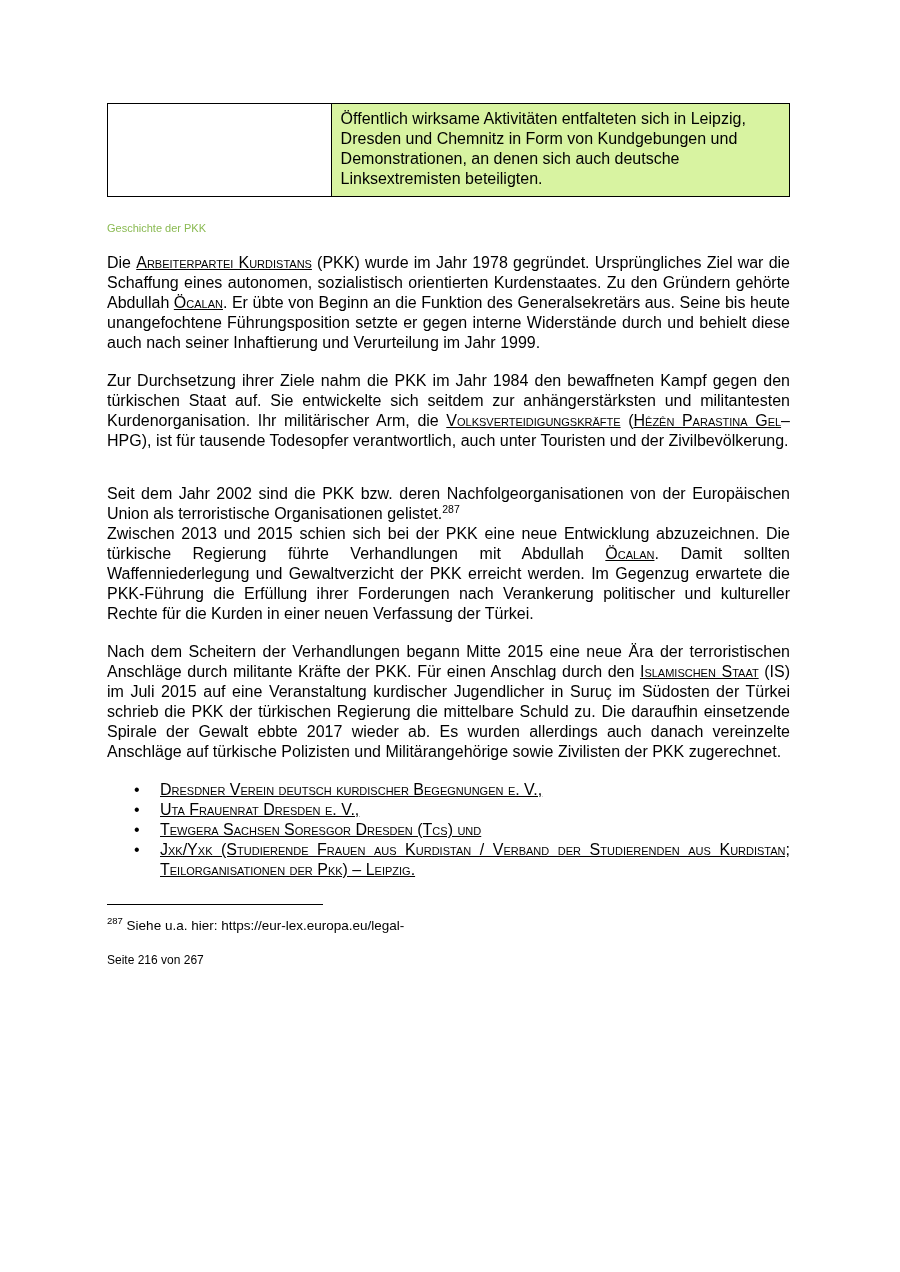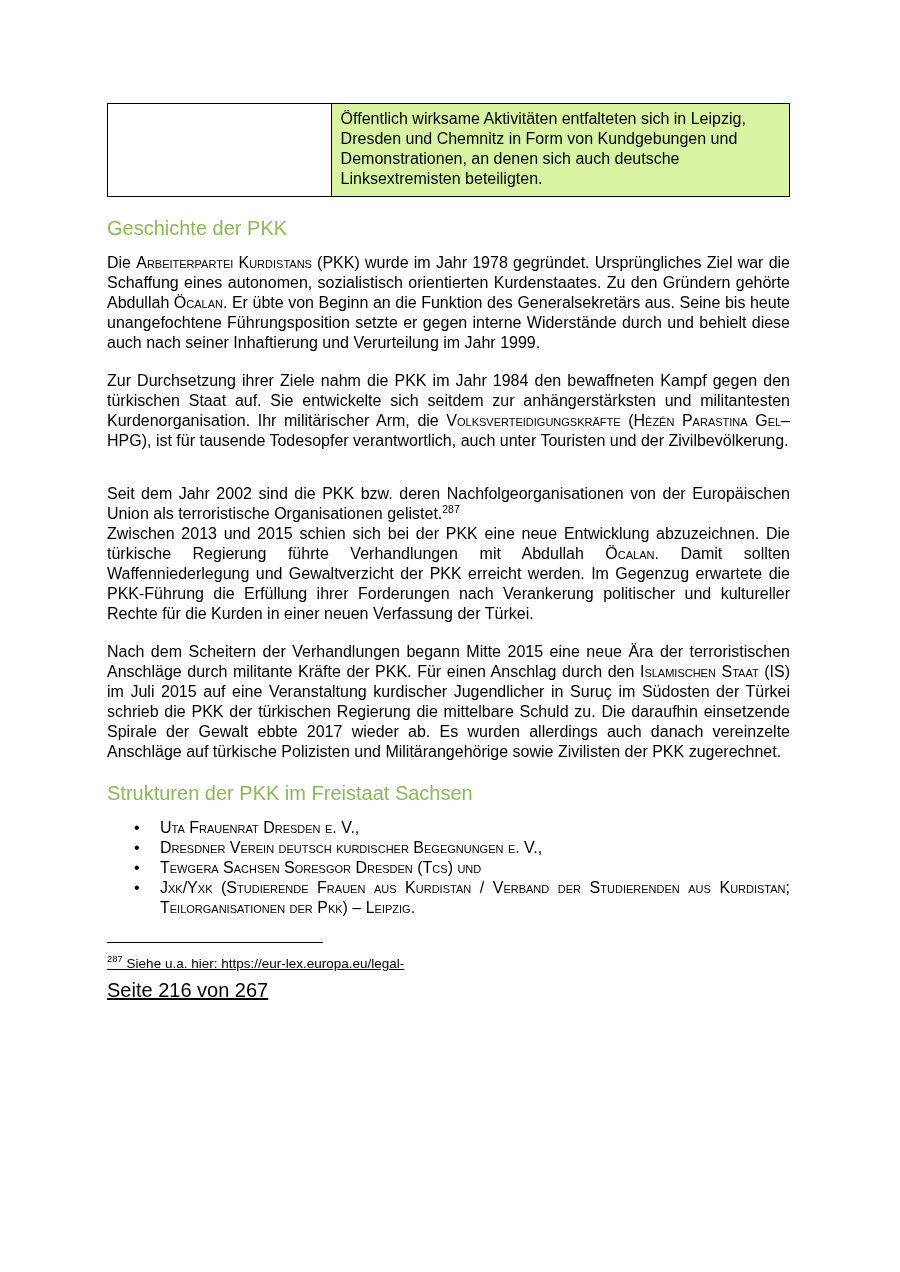--- a/index.html
+++ b/index.html
@@ -27,63 +27,63 @@
     vertical-align: top;
     font-size: 16px;
     line-height: 20px;
     padding: 5px 9px 7px 9px;
   }
   td.cell-left { width: 30%; background: #ffffff; }
   td.cell-right { background: var(--highlight, #d8f3a1); }
 
   .heading {
     color: var(--accent, #8aba52);
-    font-size: 20px;
+    font-size: 11px;
     line-height: 20px;
     margin: 21px 0 15px 0;
   }
   p.para {
     font-size: 16px;
     line-height: 20px;
     text-align: justify;
     margin: 0 0 18px 0;
   }
   p.para.tight { margin-bottom: 0; margin-top: 33px; }
 
-  .sc { font-variant: small-caps; }
+  .sc { font-variant: small-caps; text-decoration: underline; }
   .sup { vertical-align: super; font-size: 10.5px; line-height: 0; }
 
   ul.bullets {
     list-style: none;
     margin: 0 0 18px 0;
     padding: 0;
     font-size: 16px;
     line-height: 20px;
   }
   ul.bullets li {
     position: relative;
     padding-left: 53px;
     text-align: justify;
   }
   ul.bullets li::before {
     content: "\2022";
     position: absolute;
     left: 27px;
   }
 
-  .footnote-block { margin-top: 24px; text-decoration: underline; }
+  .footnote-block { margin-top: 24px; }
   .footnote-rule {
     width: 216px;
     height: 0;
     border-top: 1px solid #000;
     margin: 0 0 7px 0;
   }
   .footnote { font-size: 13.5px; line-height: 17px; }
   .fn-marker { vertical-align: super; font-size: 9.5px; }
-  .page-footer { font-size: 20px; line-height: 20px; margin-top: 8px; }
+  .page-footer { font-size: 12px; line-height: 20px; margin-top: 16px; }
 </style>
 </head>
 <body>
 
 <div class="page">
 
   <table class="info-table">
     <tbody>
       <tr>
         <td class="cell-left"></td>
@@ -92,24 +92,23 @@
     </tbody>
   </table>
 
   <div>
       <div class="heading">Geschichte der PKK</div>
       <p class="para"><span>Die </span><span class="sc">Arbeiterpartei Kurdistans</span><span> (PKK) wurde im Jahr 1978 gegründet. Ursprüngliches Ziel war die Schaffung eines autonomen, sozialistisch orientierten Kurdenstaates. Zu den Gründern gehörte Abdullah </span><span class="sc">Öcalan</span><span>. Er übte von Beginn an die Funktion des Generalsekretärs aus. Seine bis heute unangefochtene Führungsposition setzte er gegen interne Widerstände durch und behielt diese auch nach seiner Inhaftierung und Verurteilung im Jahr 1999.</span></p>
       <p class="para"><span>Zur Durchsetzung ihrer Ziele nahm die PKK im Jahr 1984 den bewaffneten Kampf gegen den türkischen Staat auf. Sie entwickelte sich seitdem zur anhängerstärksten und militantesten Kurdenorganisation. Ihr militärischer Arm, die </span><span class="sc">Volksverteidigungskräfte</span><span> (</span><span class="sc">Hêzên Parastina Gel</span><span>–HPG), ist für tausende Todesopfer verantwortlich, auch unter Touristen und der Zivilbevölkerung.</span></p>
       <p class="para tight"><span>Seit dem Jahr 2002 sind die PKK bzw. deren Nachfolgeorganisationen von der Europäischen Union als terroristische Organisationen gelistet.</span><span class="sup">287</span></p>
       <p class="para"><span>Zwischen 2013 und 2015 schien sich bei der PKK eine neue Entwicklung abzuzeichnen. Die türkische Regierung führte Verhandlungen mit Abdullah </span><span class="sc">Öcalan</span><span>. Damit sollten Waffenniederlegung und Gewaltverzicht der PKK erreicht werden. Im Gegenzug erwartete die PKK-Führung die Erfüllung ihrer Forderungen nach Verankerung politischer und kultureller Rechte für die Kurden in einer neuen Verfassung der Türkei.</span></p>
       <p class="para"><span>Nach dem Scheitern der Verhandlungen begann Mitte 2015 eine neue Ära der terroristischen Anschläge durch militante Kräfte der PKK. Für einen Anschlag durch den </span><span class="sc">Islamischen Staat</span><span> (IS) im Juli 2015 auf eine Veranstaltung kurdischer Jugendlicher in Suruç im Südosten der Türkei schrieb die PKK der türkischen Regierung die mittelbare Schuld zu. Die daraufhin einsetzende Spirale der Gewalt ebbte 2017 wieder ab. Es wurden allerdings auch danach vereinzelte Anschläge auf türkische Polizisten und Militärangehörige sowie Zivilisten der PKK zugerechnet.</span></p>
-      <div class="heading">Strukturen der PKK im Freistaat Sachsen</div>
       <ul class="bullets">
+        <li><span class="sc">Dresdner Verein deutsch kurdischer Begegnungen e. V.,</span></li>
         <li><span class="sc">Uta Frauenrat Dresden e. V.,</span></li>
-        <li><span class="sc">Dresdner Verein deutsch kurdischer Begegnungen e. V.,</span></li>
         <li><span class="sc">Tewgera Sachsen Soresgor Dresden (Tcs) und</span></li>
         <li><span class="sc">Jxk/Yxk (Studierende Frauen aus Kurdistan / Verband der Studierenden aus Kurdistan; Teilorganisationen der Pkk) – Leipzig.</span></li>
       </ul>
     </div>
 
   <div class="footnote-block">
     <div class="footnote-rule"></div>
     <div class="footnote">
       <span class="fn-marker">287</span><span> Siehe u.a. hier: https://eur-lex.europa.eu/legal-</span>
     </div>

